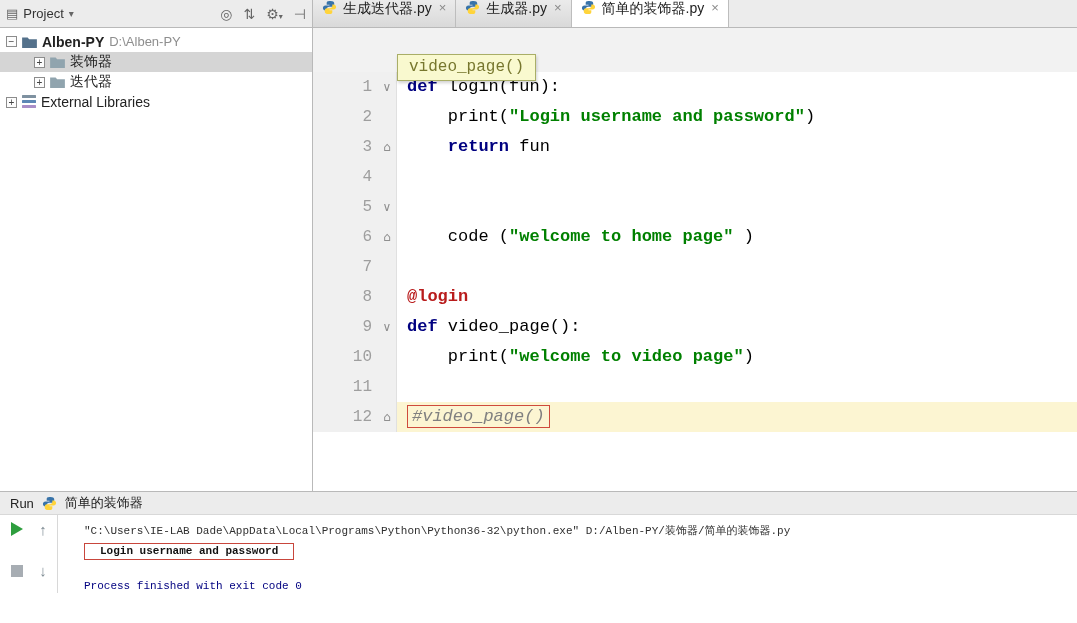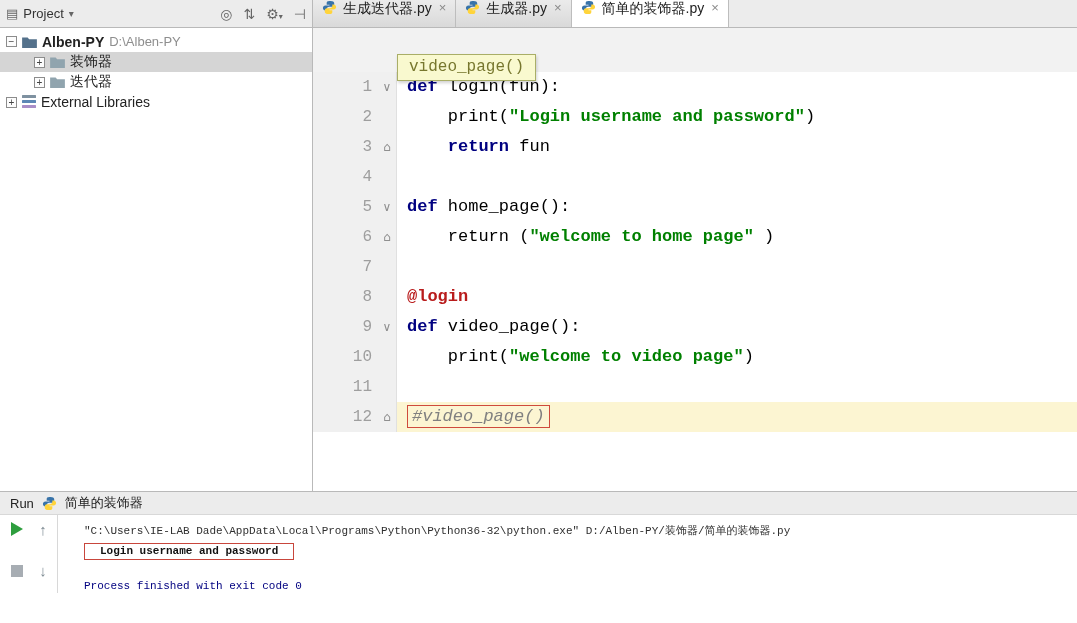--- a/index.html
+++ b/index.html
@@ -212,28 +212,27 @@
               <span class="ln">4</span>
               <span class="fold"></span>
             </span>
             <span class="code-text"></span>
           </div>
           <div class="code-line">
             <span class="gutter">
               <span class="ln">5</span>
               <span class="fold">∨</span>
             </span>
-            <span class="code-text"><span class="tok-kw">def</span><span class="tok-pl"> home_page():</span></span>
           </div>
           <div class="code-line">
             <span class="gutter">
               <span class="ln">6</span>
               <span class="fold">⌂</span>
             </span>
-            <span class="code-text"><span class="tok-pl">    return (</span><span class="tok-str">"welcome to home page"</span><span class="tok-pl"> )</span></span>
+            <span class="code-text"><span class="tok-pl">    code (</span><span class="tok-str">"welcome to home page"</span><span class="tok-pl"> )</span></span>
           </div>
           <div class="code-line">
             <span class="gutter">
               <span class="ln">7</span>
               <span class="fold"></span>
             </span>
             <span class="code-text"></span>
           </div>
           <div class="code-line">
             <span class="gutter">

